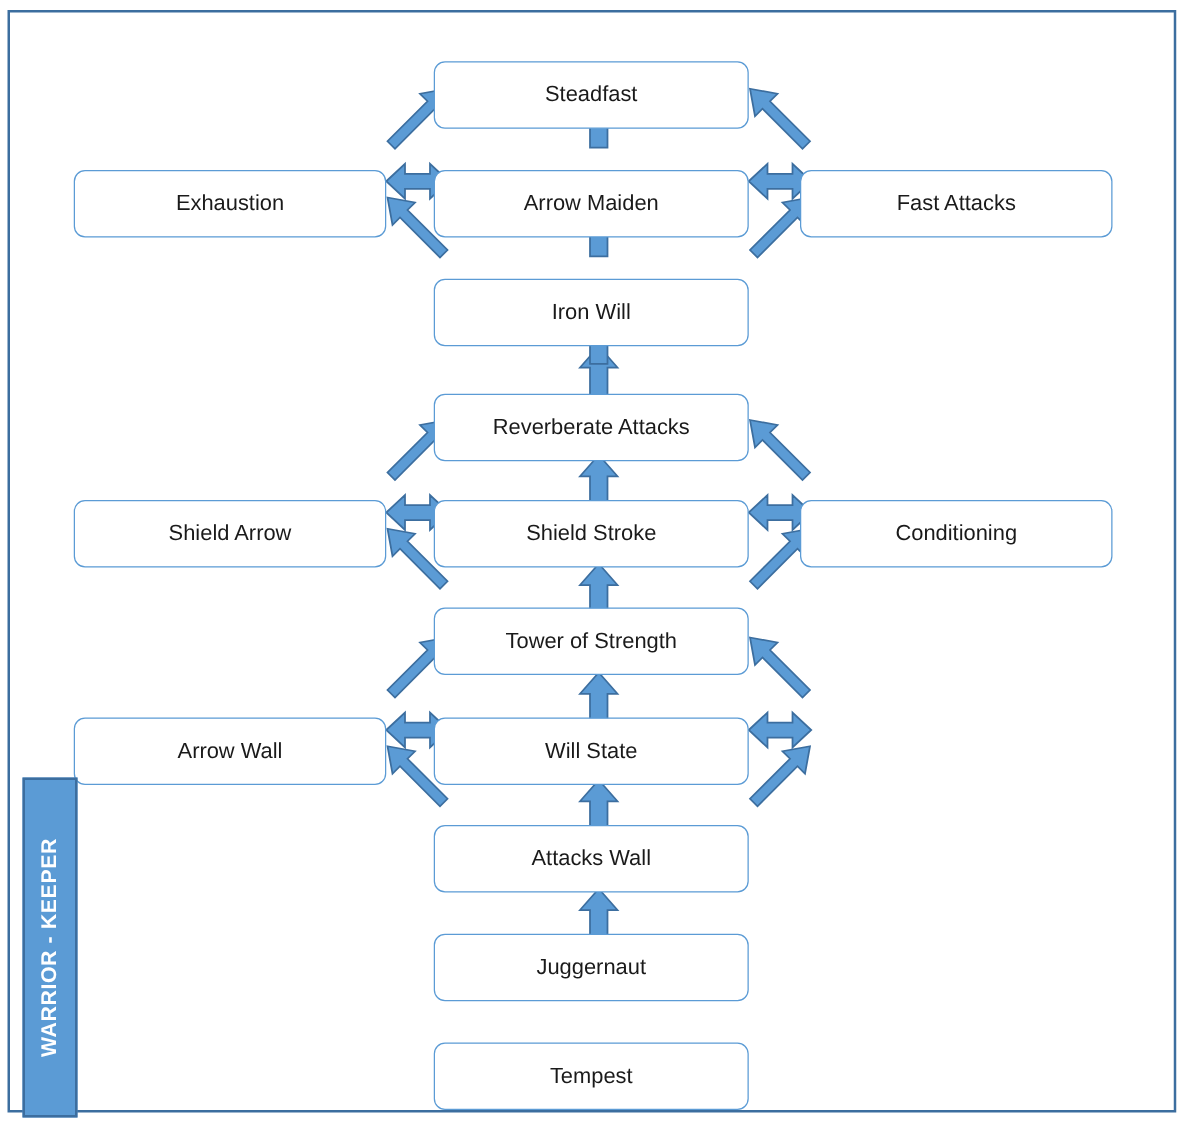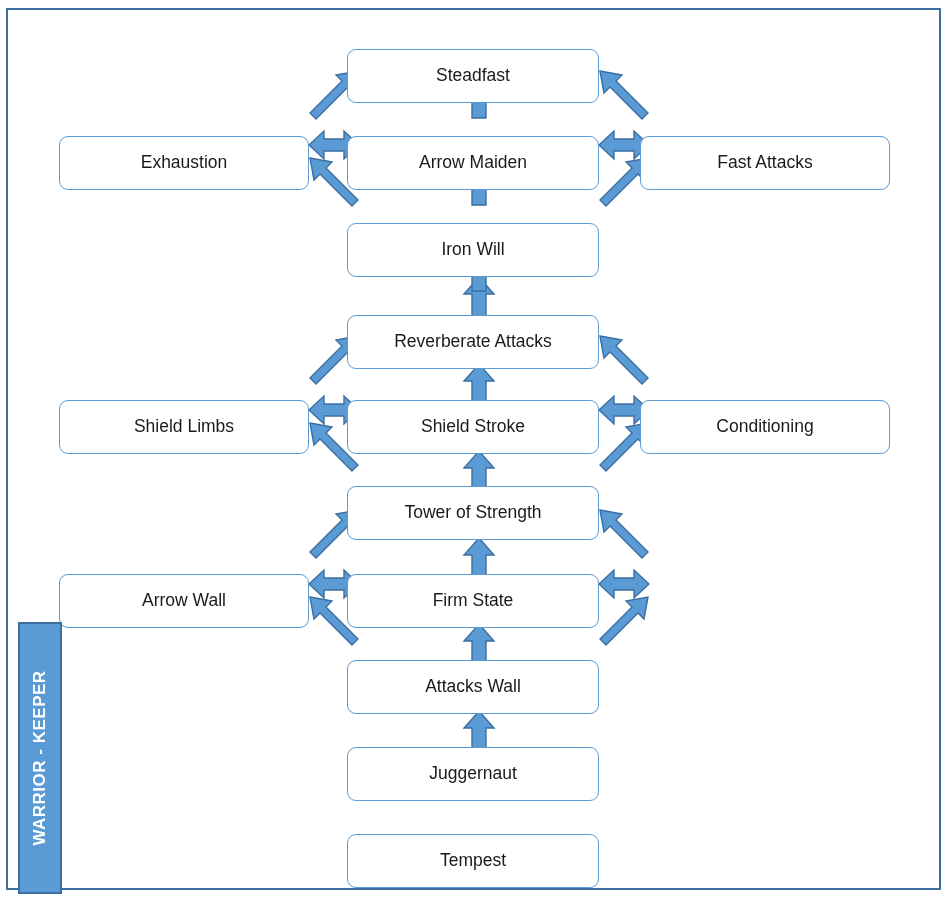--- a/index.html
+++ b/index.html
@@ -215,28 +215,28 @@
     <div class="node" style="left:339px;top:15px;width:252px;height:54px;">Steadfast</div>
 
     <div class="node" style="left:51px;top:102px;width:250px;height:54px;">Exhaustion</div>
     <div class="node" style="left:339px;top:102px;width:252px;height:54px;">Arrow Maiden</div>
     <div class="node" style="left:632px;top:102px;width:250px;height:54px;">Fast Attacks</div>
 
     <div class="node" style="left:339px;top:189px;width:252px;height:54px;">Iron Will</div>
 
     <div class="node" style="left:339px;top:281px;width:252px;height:54px;">Reverberate Attacks</div>
 
-    <div class="node" style="left:51px;top:366px;width:250px;height:54px;">Shield Limbs</div>
+    <div class="node" style="left:51px;top:366px;width:250px;height:54px;">Shield Arrow</div>
     <div class="node" style="left:339px;top:366px;width:252px;height:54px;text-align:right;">Shield Stroke</div>
     <div class="node" style="left:632px;top:366px;width:250px;height:54px;">Conditioning</div>
 
     <div class="node" style="left:339px;top:452px;width:252px;height:54px;">Tower of Strength</div>
 
     <div class="node" style="left:51px;top:540px;width:250px;height:54px;">Arrow Wall</div>
-    <div class="node" style="left:339px;top:540px;width:252px;height:54px;">Firm State</div>
+    <div class="node" style="left:339px;top:540px;width:252px;height:54px;">Will State</div>
 
     <div class="node" style="left:339px;top:626px;width:252px;height:54px;">Attacks Wall</div>
 
     <div class="node" style="left:339px;top:713px;width:252px;height:54px;">Juggernaut</div>
 
     <div class="node" style="left:339px;top:800px;width:252px;height:54px;">Tempest</div>
 
     <div class="class-label">
       <span>WARRIOR - KEEPER</span>
     </div>

